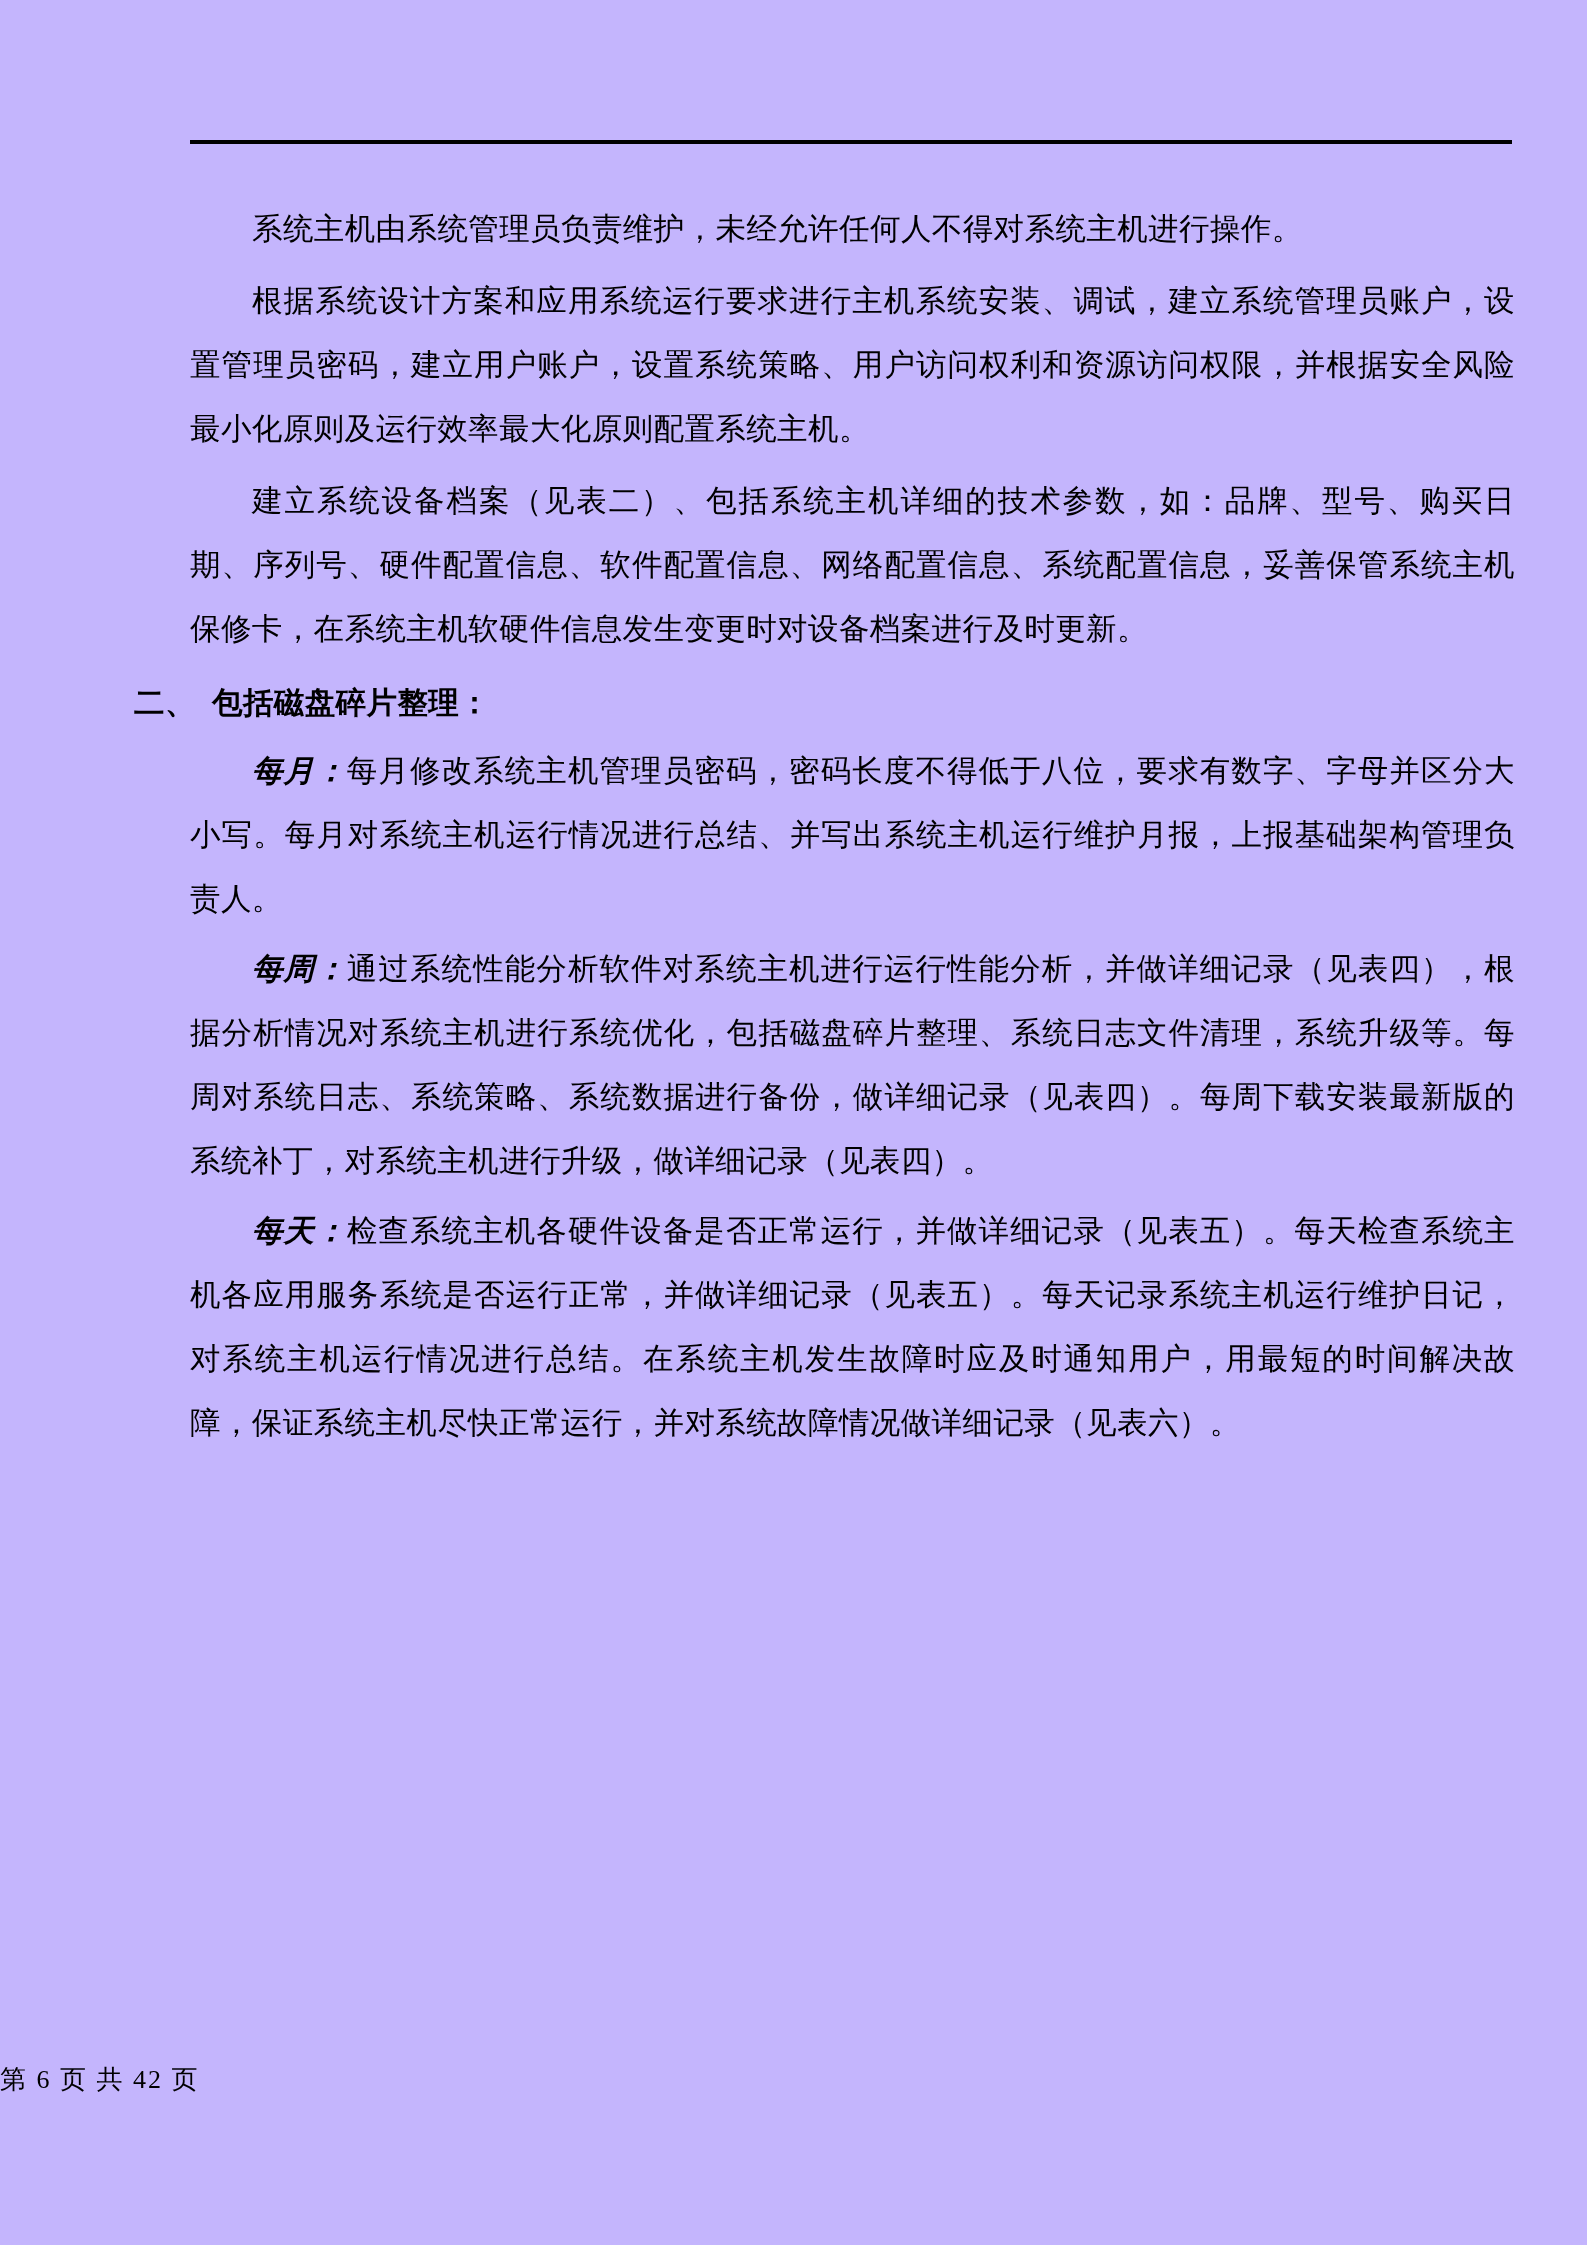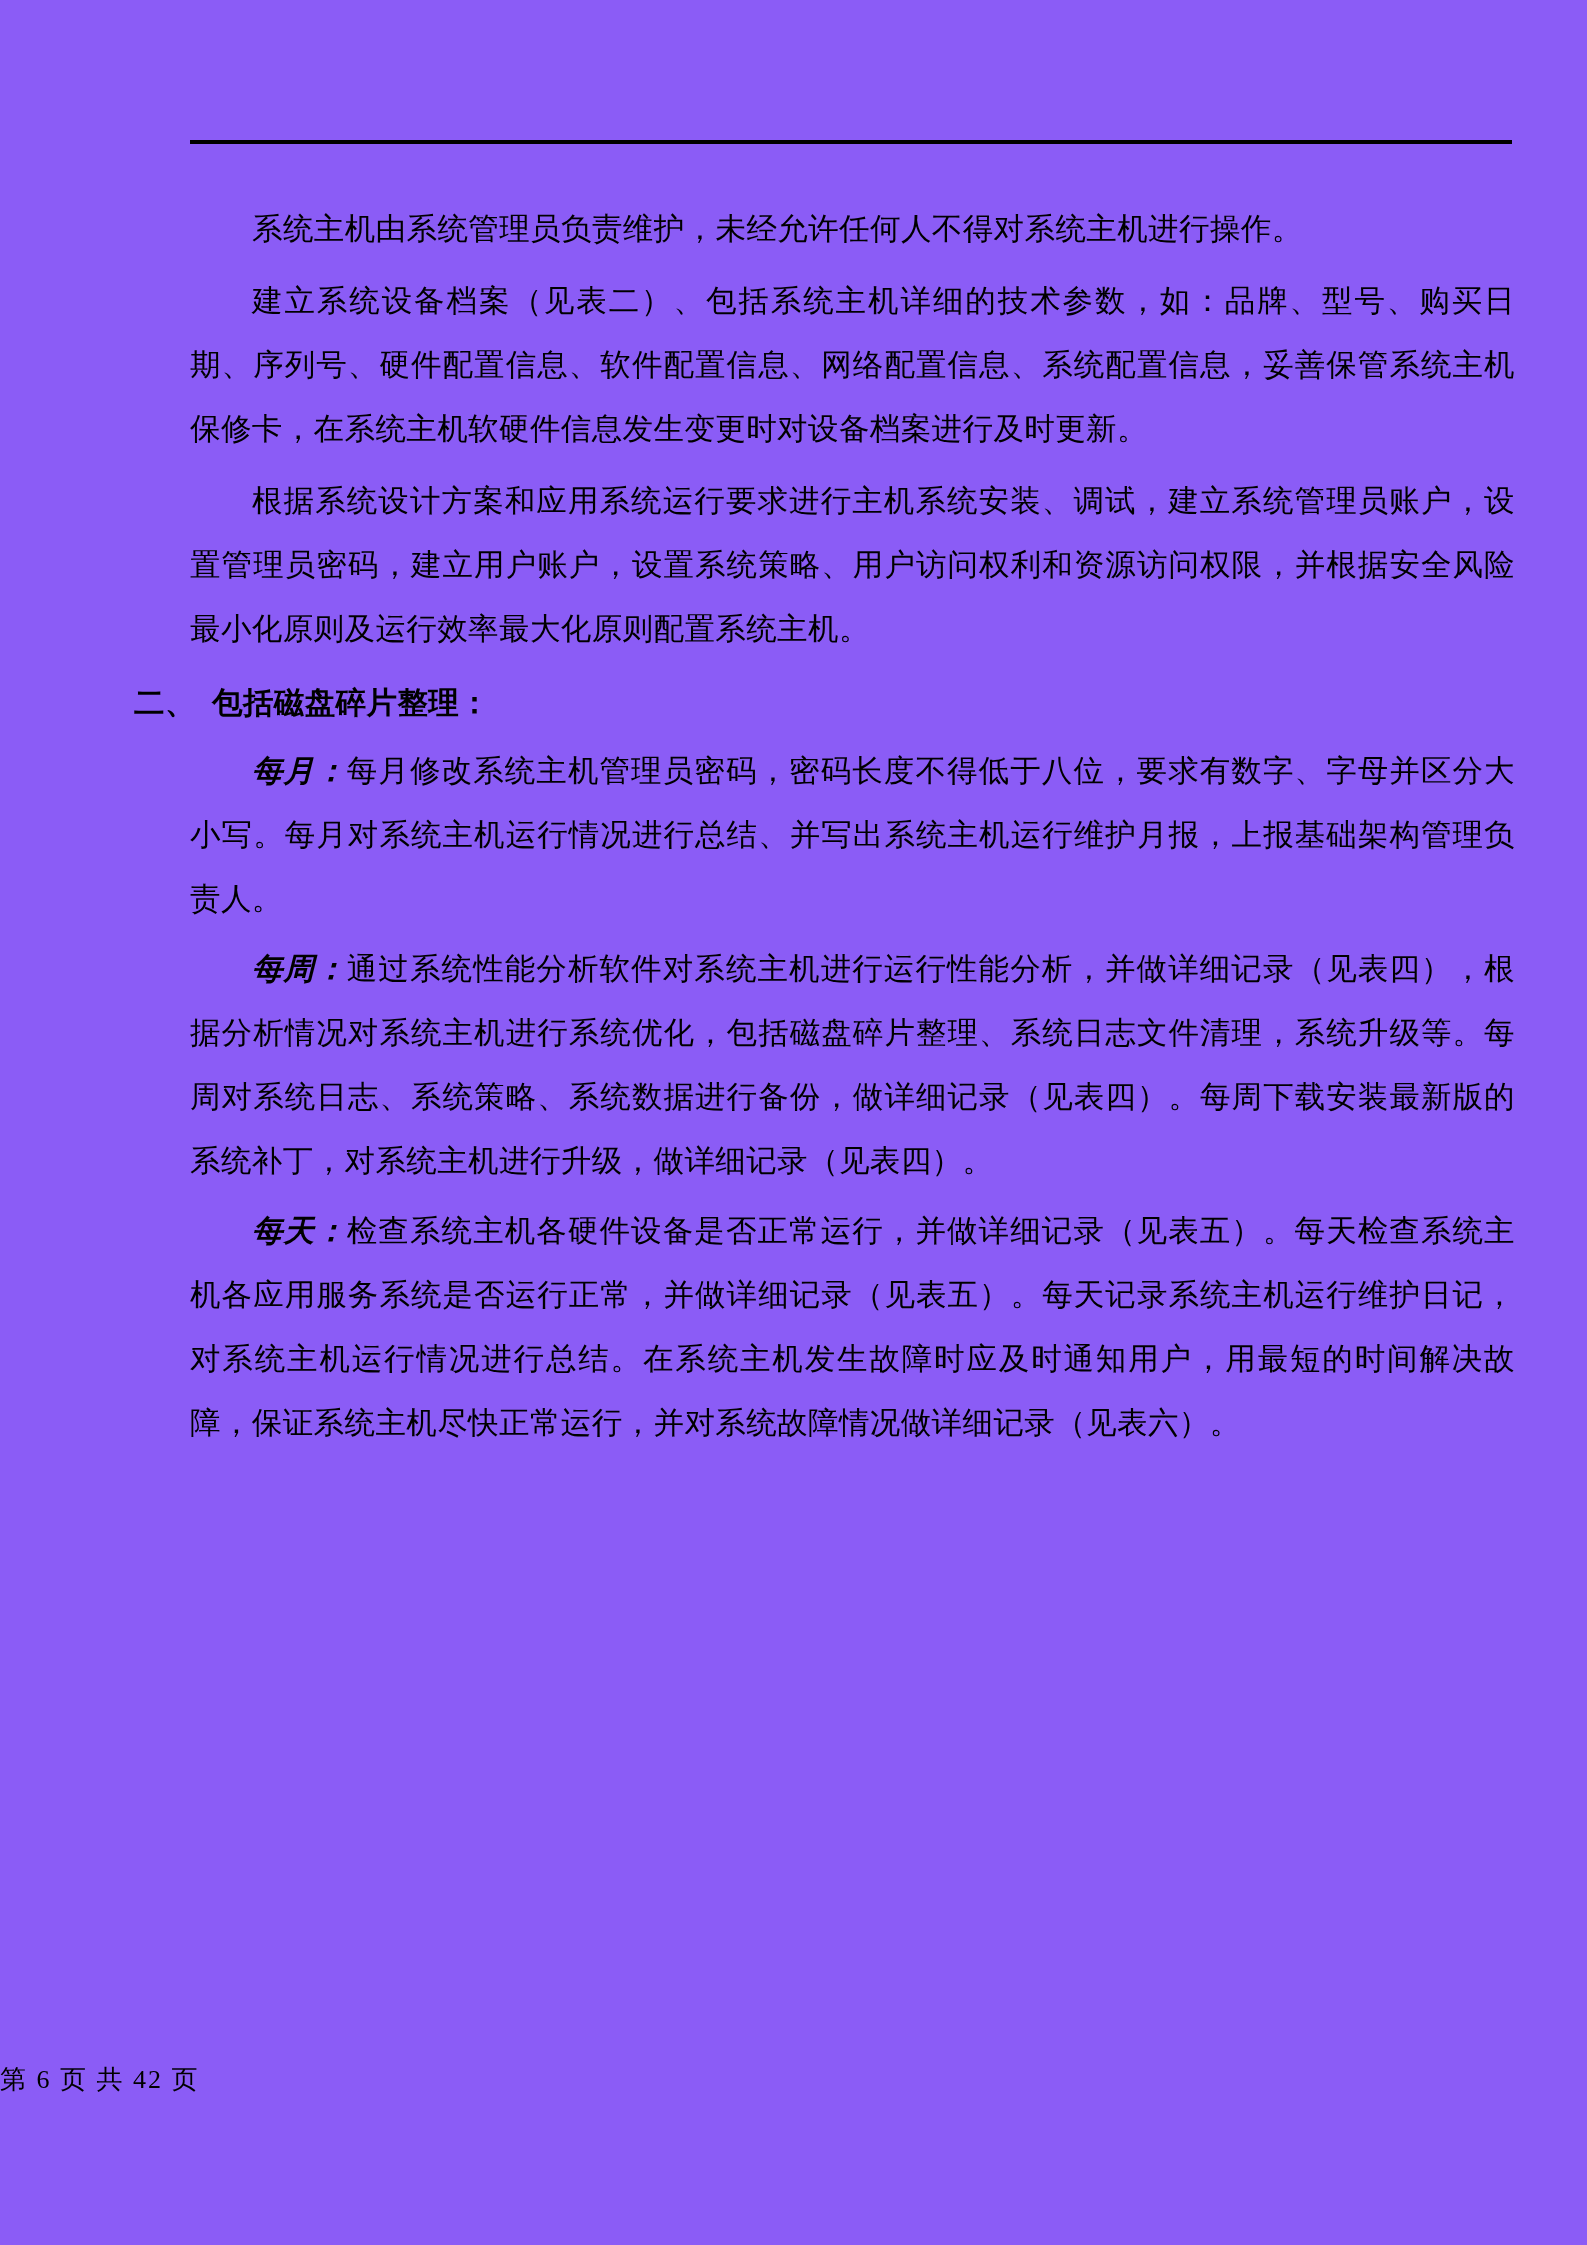--- a/index.html
+++ b/index.html
@@ -4,21 +4,21 @@
 <style>
   html, body {
     margin: 0;
     padding: 0;
     background: #ffffff;
   }
   .page {
     position: relative;
     width: 1587px;
     height: 2245px;
-    background: #8b5cf6;
+    background: #c4b5fd;
     margin: 0 auto;
     font-family: "Liberation Sans", "DejaVu Sans", sans-serif;
     color: #000000;
     overflow: hidden;
   }
   .header-rule {
     position: absolute;
     left: 190px;
     top: 140px;
     width: 1322px;
@@ -82,23 +82,23 @@
 <body>
 
 <div class="page">
 
   <div class="header-rule"></div>
 
   <div class="content">
 
     <p class="body-para">系统主机由系统管理员负责维护，未经允许任何人不得对系统主机进行操作。</p>
 
+    <p class="body-para">根据系统设计方案和应用系统运行要求进行主机系统安装、调试，建立系统管理员账户，设置管理员密码，建立用户账户，设置系统策略、用户访问权利和资源访问权限，并根据安全风险最小化原则及运行效率最大化原则配置系统主机。</p>
+
     <p class="body-para">建立系统设备档案（见表二）、包括系统主机详细的技术参数，如：品牌、型号、购买日期、序列号、硬件配置信息、软件配置信息、网络配置信息、系统配置信息，妥善保管系统主机保修卡，在系统主机软硬件信息发生变更时对设备档案进行及时更新。</p>
-
-    <p class="body-para">根据系统设计方案和应用系统运行要求进行主机系统安装、调试，建立系统管理员账户，设置管理员密码，建立用户账户，设置系统策略、用户访问权利和资源访问权限，并根据安全风险最小化原则及运行效率最大化原则配置系统主机。</p>
 
     <div class="heading-row">
       <span class="heading-num">二、</span>
       <span class="heading-text">包括磁盘碎片整理：</span>
     </div>
 
     <p class="body-para tight"><span class="lead">每月：</span><span>每月修改系统主机管理员密码，密码长度不得低于八位，要求有数字、字母并区分大小写。每月对系统主机运行情况进行总结、并写出系统主机运行维护月报，上报基础架构管理负责人。</span></p>
 
     <p class="body-para tight"><span class="lead">每周：</span><span>通过系统性能分析软件对系统主机进行运行性能分析，并做详细记录（见表四），根据分析情况对系统主机进行系统优化，包括磁盘碎片整理、系统日志文件清理，系统升级等。每周对系统日志、系统策略、系统数据进行备份，做详细记录（见表四）。每周下载安装最新版的系统补丁，对系统主机进行升级，做详细记录（见表四）。</span></p>
 

